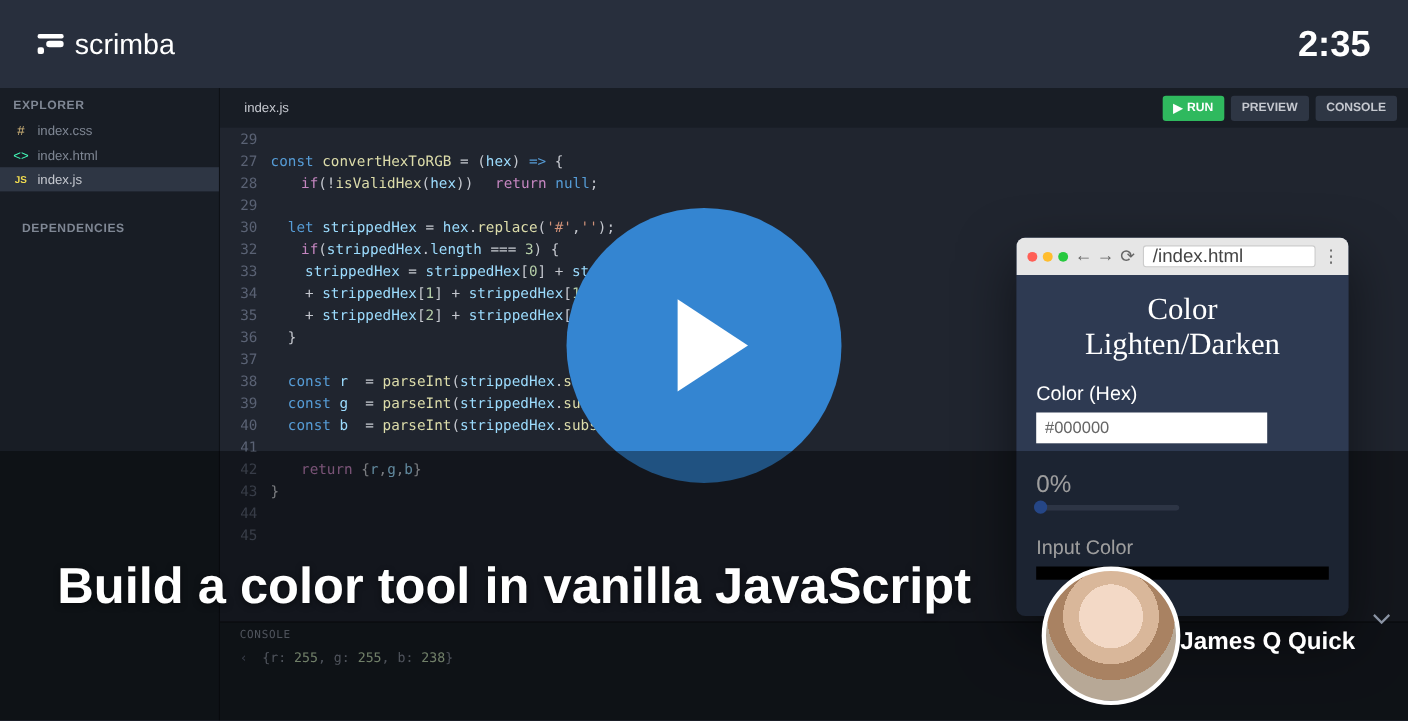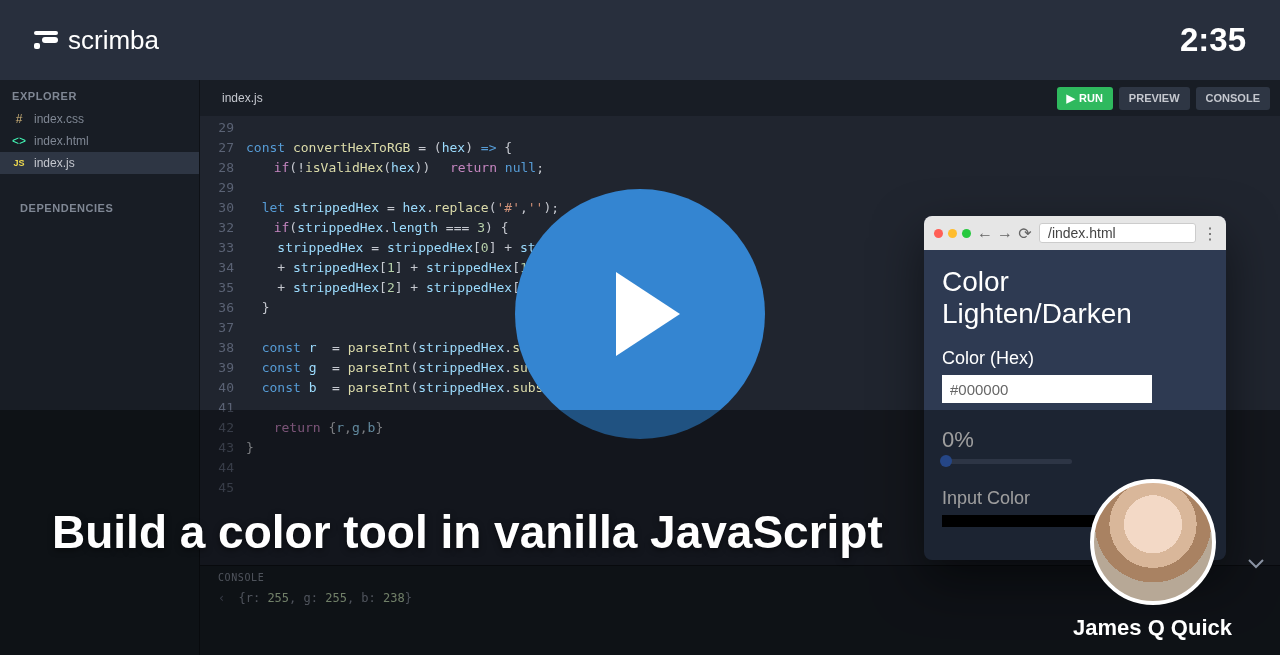--- a/index.html
+++ b/index.html
@@ -61,38 +61,38 @@
   .console-line{margin-top:8px;}
   .console-line .arrow{color:#5a6274;margin-right:6px;}
 
   
   .preview{position:absolute;top:216px;right:54px;width:302px;height:344px;background:#2e3a52;border-radius:8px;overflow:hidden;box-shadow:0 20px 50px rgba(0,0,0,0.5);z-index:5;}
   .pv-chrome{height:34px;background:#e6e6e6;display:flex;align-items:center;padding:0 10px;gap:8px;}
   .pv-dots{display:flex;gap:5px;}
   .dot{width:9px;height:9px;border-radius:50%;}
   .dot.r{background:#ff5f56;}.dot.y{background:#ffbd2e;}.dot.g{background:#27c93f;}
   .pv-nav-icon{color:#666;width:12px;display:inline-flex;justify-content:center;}
-  .pv-url{flex:1;background:#fff;border:1px solid #ccc;border-radius:3px;height:20px;display:flex;align-items:center;padding:0 8px;font-size:14px;color:#444;}
+  .pv-url{flex:1;background:#fff;border:1px solid #ccc;border-radius:3px;height:20px;display:flex;align-items:center;padding:0 8px;font-size:17px;color:#444;}
   .pv-body{padding:16px 18px;color:#fff;}
-  .pv-title{font-size:28px;font-weight:400;line-height:1.15;}
+  .pv-title{text-align:center;font-size:28px;font-weight:400;line-height:1.15;font-family:Liberation Serif, serif;}
   .pv-label{margin-top:18px;font-size:18px;}
   .pv-input{margin-top:6px;width:210px;height:28px;background:#fff;color:#666;font-size:15px;padding:0 8px;display:flex;align-items:center;}
   .pv-pct{margin-top:24px;font-size:22px;}
   .pv-slider{margin-top:6px;width:130px;height:5px;background:#4a5670;border-radius:3px;position:relative;}
   .pv-slider::before{content:'';position:absolute;left:-2px;top:-4px;width:12px;height:12px;border-radius:50%;background:#3d72d9;}
   .pv-label2{margin-top:24px;font-size:18px;}
   .pv-swatch{margin-top:6px;width:100%;height:12px;background:#000;}
 
   
   .overlay{position:absolute;inset:0;pointer-events:none;z-index:10;}
   .overlay-bottom{position:absolute;left:0;right:0;bottom:0;height:245px;background:rgba(0,0,0,0.38);}
   .play-btn{position:absolute;left:50%;top:314px;transform:translate(-50%,-50%);width:250px;height:250px;border-radius:50%;background:#3485d1;display:flex;align-items:center;justify-content:center;pointer-events:auto;cursor:pointer;}
   .play-tri{width:0;height:0;border-left:64px solid #fff;border-top:42px solid transparent;border-bottom:42px solid transparent;margin-left:16px;}
   .lesson-title{position:absolute;left:52px;bottom:96px;color:#fff;font-size:46px;font-weight:700;text-shadow:0 2px 6px rgba(0,0,0,0.5);z-index:11;}
-  .author{position:absolute;right:48px;bottom:14px;display:flex;flex-direction:column;align-items:center;z-index:12;}
+  .author{position:absolute;right:48px;bottom:14px;display:flex;flex-direction:row;align-items:center;z-index:12;}
   .avatar{width:126px;height:126px;border-radius:50%;border:4px solid #fff;background:radial-gradient(circle at 50% 35%, #f3d9c6 0 30%, #d9b79a 30% 45%, #a98262 45% 60%, #b7a896 60% 100%);}
   .author-name{margin-top:10px;color:#fff;font-weight:700;font-size:22px;}
   .chev{position:absolute;right:16px;bottom:82px;color:#8a93a3;z-index:11;}
 </style>
 </head>
 <body>
 
 <div class="header">
   <div class="logo">
     <span class="logo-icon">

